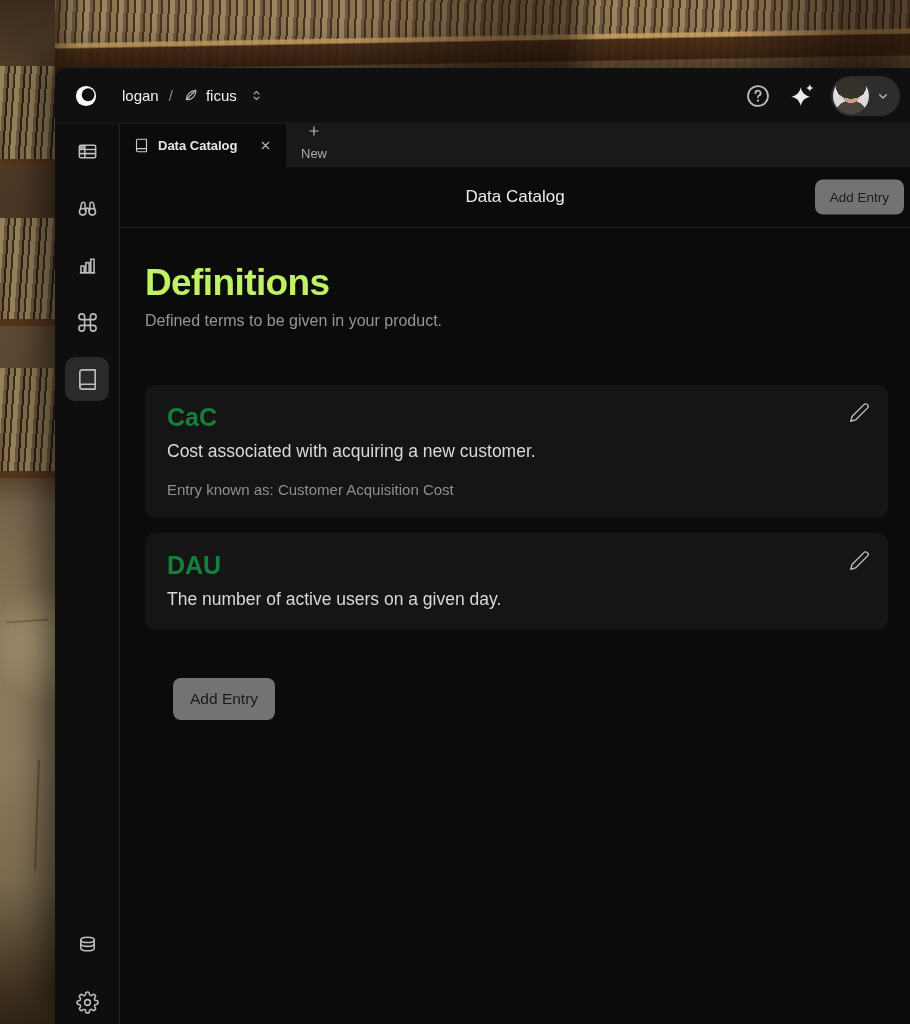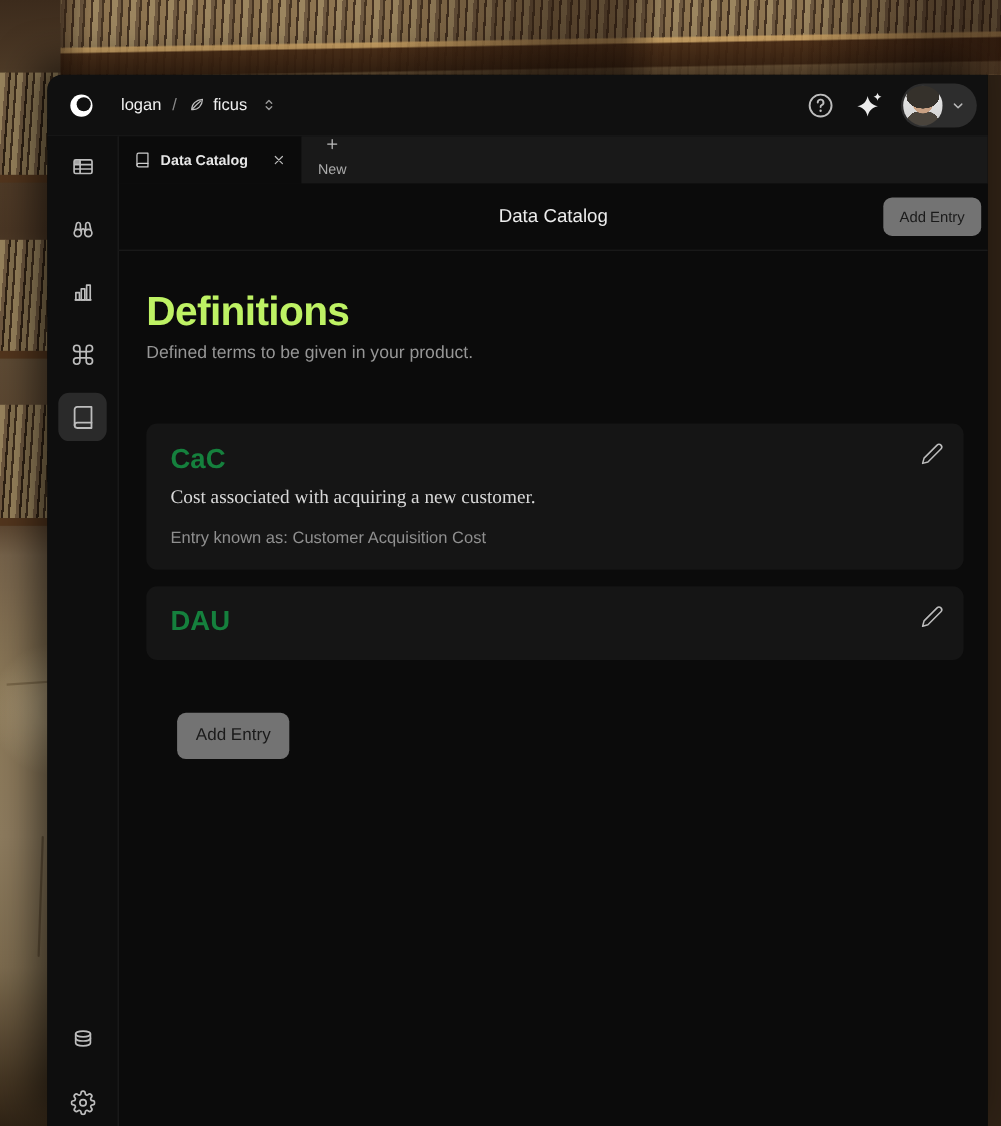--- a/index.html
+++ b/index.html
@@ -23,21 +23,21 @@
     border-bottom:7px solid #52351d; }
   .row1 { top:66px; height:100px; }
   .row2 { top:218px; height:108px; }
   .row3 { top:368px; height:110px; }
   .crack1 { position:absolute; left:36px; top:760px; width:2px; height:110px;
     background:rgba(72,56,36,.55); transform:rotate(2deg); border-radius:2px; }
   .crack2 { position:absolute; left:6px; top:620px; width:42px; height:2px;
     background:rgba(96,78,50,.5); transform:rotate(-4deg); }
 
   
-  .window { position:absolute; left:43px; top:68px; width:855px; height:956px;
+  .window { position:absolute; left:55px; top:68px; width:855px; height:956px;
     background:#0b0b0b; border-top-left-radius:14px; overflow:hidden;
     box-shadow:-12px -12px 34px rgba(0,0,0,.55); display:flex; flex-direction:column;
     color:#e8e8e8; }
 
   
   .topbar { height:56px; flex:0 0 56px; display:flex; align-items:center;
     padding:0 10px 0 20px; background:#101010; border-bottom:1px solid #1b1b1b; }
   .logo { width:22px; height:22px; display:block; cursor:pointer; }
   .breadcrumb { display:flex; align-items:center; gap:10px; margin-left:25px; font-size:15px; }
   .bc-name { color:#f0f0f0; font-weight:500; cursor:pointer; }
@@ -93,21 +93,21 @@
     font-size:13.5px; padding:10px 15px; }
 
   
   .content { flex:1; background:#0b0b0b; padding:34px 22px 0 25px; overflow:hidden; }
   .h1 { font-size:37px; font-weight:700; letter-spacing:-0.6px; color:#bef264; line-height:1.15; }
   .sub { font-size:16px; color:#969696; margin-top:7px; }
   .cards { margin-top:55px; }
   .card { position:relative; background:#151515; border-radius:10px;
     padding:18px 52px 20px 22px; margin-bottom:15px; }
   .term { font-size:25px; font-weight:700; color:#15803d; }
-  .def { font-size:17.5px; color:#d9d9d9; margin-top:9px;font-family:Liberation Serif, serif; }
+  .def { font-size:17.5px; color:#d9d9d9; margin-top:9px; }
   .aka { font-size:15px; color:#8f8f8f; margin-top:19px; }
   .edit-btn { position:absolute; top:15px; right:16px; background:none; border:none;
     color:#8f8f8f; cursor:pointer; padding:2px; }
   .bottom-btn { margin-top:33px; font-size:15.5px; padding:12px 17px; }
 </style>
 </head>
 <body>
 
 <div class="bg-art">
   <div class="art-top"></div>
@@ -294,20 +294,21 @@
               <span class="icon">
                 <svg width="21" height="21" viewBox="0 0 24 24" fill="none" stroke="currentColor" stroke-width="1.6" stroke-linecap="round" stroke-linejoin="round">
                     <path d="M17 3a2.828 2.828 0 1 1 4 4L7.5 20.5 2 22l1.5-5.5L17 3z"></path>
                   </svg>
               </span>
             </button>
           </div>
 
           <div class="card">
             <div class="term">DAU</div>
+            <div class="def">The number of active users on a given day.</div>
             <button class="edit-btn">
               <span class="icon">
                 <svg width="21" height="21" viewBox="0 0 24 24" fill="none" stroke="currentColor" stroke-width="1.6" stroke-linecap="round" stroke-linejoin="round">
                     <path d="M17 3a2.828 2.828 0 1 1 4 4L7.5 20.5 2 22l1.5-5.5L17 3z"></path>
                   </svg>
               </span>
             </button>
           </div>
 
         </div>

